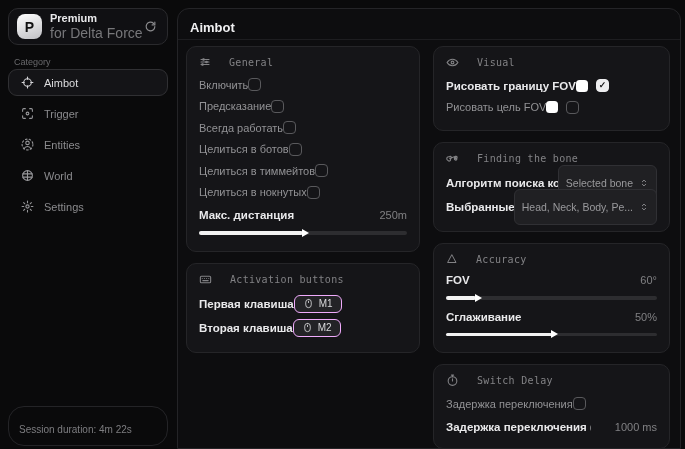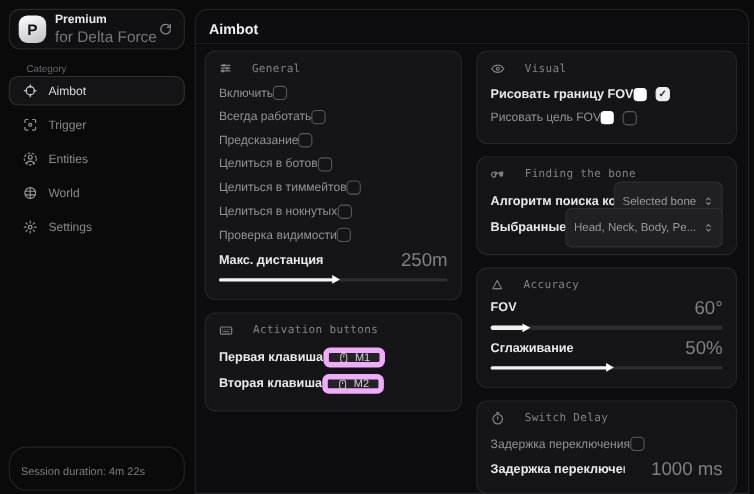--- a/index.html
+++ b/index.html
@@ -11,21 +11,21 @@
   .brand-card { position:absolute; left:8px; top:8px; right:9px; height:37px;
     border:1px solid #2a2a2d; border-radius:10px; background:#101013;
     display:flex; align-items:center; padding:0 10px 0 8px; }
   .logo { width:25px; height:25px; border-radius:8px;
     background:linear-gradient(160deg,#ffffff,#bfbfc3); color:#111;
     font-weight:bold; font-size:14px; display:flex; align-items:center; justify-content:center; }
   .brand-text { margin-left:8px; flex:1; line-height:1.15; }
   .brand-title { font-size:11px; font-weight:bold; color:#e9e9eb; }
   .brand-sub { font-size:14px; color:#77777a; }
   .icon { display:inline-flex; align-items:center; justify-content:center; }
-  .category-label { position:absolute; left:24px; top:57px; font-size:9px; color:#69696c; }
+  .category-label { position:absolute; left:14px; top:57px; font-size:9px; color:#69696c; }
   .nav { position:absolute; left:8px; right:9px; top:69px; }
   .nav-item { height:27px; display:flex; align-items:center; gap:10px;
     padding:0 12px; margin-bottom:4px; border:1px solid transparent;
     border-radius:9px; color:#8b8b8e; font-size:11px; cursor:pointer; }
   .nav-item svg { color:#97979a; }
   .nav-item.active { border-color:#303033; background:#15151800; background:#141417;
     color:#dcdcde; }
   .nav-item.active svg { color:#d5d5d8; }
   .session-box { position:absolute; left:8px; right:9px; bottom:3px; height:40px;
     border:1px solid #242427; border-radius:16px; display:flex; align-items:center;
@@ -41,41 +41,41 @@
   .panel { background:#151518; border:1px solid #252528; border-radius:10px;
     padding:9px 12px 12px; margin-bottom:11px; }
   .panel-title { display:flex; align-items:center; gap:18px;
     font-family:"DejaVu Sans Mono", monospace; font-size:10px; color:#828285;
     letter-spacing:.3px; margin-bottom:6px; }
   .panel-title svg { color:#828285; }
 
   .row { display:flex; align-items:center; height:21.5px; }
   .row-lbl { font-size:11px; color:#929295; white-space:nowrap; overflow:hidden; }
   .row-lbl.bright { color:#e9e9eb; font-weight:bold; font-size:11.5px; }
-  .row-val { font-size:17px; color:#808083; margin-left:24px; flex-shrink:0; }
+  .row-val { font-size:11px; color:#808083; margin-left:24px; flex-shrink:0; }
   .row.tall { height:24px; }
   .controls { display:flex; align-items:center; gap:8px; flex-shrink:0; }
 
   .checkbox { width:13px; height:13px; border:1.5px solid #59595c; border-radius:4px;
     display:inline-flex; align-items:center; justify-content:center; cursor:pointer;
     background:transparent; }
   .checkbox .check-glyph { display:none; font-size:9px; color:#141416; font-weight:bold; line-height:1; }
   .checkbox.checked { background:#ededef; border-color:#ededef; }
   .checkbox.checked .check-glyph { display:block; }
   .swatch { width:12px; height:12px; border-radius:3.5px; background:#ffffff; cursor:pointer; }
 
   .slider { position:relative; height:3.5px; background:#2d2d30; border-radius:2px;
     margin:7px 0 4px; cursor:pointer; }
   .slider-fill { position:absolute; left:0; top:0; bottom:0; background:#f2f2f2; border-radius:2px; }
   .slider-arrow { position:absolute; right:-6px; top:50%; transform:translateY(-50%);
     width:0; height:0; border-left:7px solid #ffffff;
     border-top:4.5px solid transparent; border-bottom:4.5px solid transparent; }
 
   .key-badge { display:inline-flex; align-items:center; gap:5px; height:18px;
-    padding:0 8px; background:#232326; border:5px solid #f0abfc; border-radius:6px;
+    padding:0 8px; background:#232326; border:1px solid #f0abfc; border-radius:6px;
     font-size:10px; color:#d8d8da; cursor:pointer; flex-shrink:0; }
   .key-badge svg { color:#c9c9cc; }
 
   .dropdown { display:inline-flex; align-items:center; gap:6px; height:36px;
     padding:16px 7px; background:#202023; border:1px solid #303034; border-radius:6px;
     font-size:10.5px; color:#99999c; cursor:pointer; flex-shrink:0;
     max-width:150px; }
   .dropdown .dd-text { white-space:nowrap; overflow:hidden; }
   .dropdown svg { color:#8a8a8d; flex-shrink:0; }
 
@@ -175,41 +175,37 @@
             </svg>
           </span>
           <span>General</span>
         </div>
 
         <div class="row">
           <span class="row-lbl">Включить</span>
           <span class="checkbox"></span>
         </div>
         <div class="row">
+          <span class="row-lbl">Предсказание</span>
+          <span class="checkbox"></span>
+        </div>
+        <div class="row">
           <span class="row-lbl">Всегда работать</span>
           <span class="checkbox"></span>
         </div>
         <div class="row">
-          <span class="row-lbl">Предсказание</span>
-          <span class="checkbox"></span>
-        </div>
-        <div class="row">
           <span class="row-lbl">Целиться в ботов</span>
           <span class="checkbox"></span>
         </div>
         <div class="row">
           <span class="row-lbl">Целиться в тиммейтов</span>
           <span class="checkbox"></span>
         </div>
         <div class="row">
           <span class="row-lbl">Целиться в нокнутых</span>
-          <span class="checkbox"></span>
-        </div>
-        <div class="row">
-          <span class="row-lbl">Проверка видимости</span>
           <span class="checkbox"></span>
         </div>
 
         <div class="slider-row-head">
           <span class="row-lbl bright">Макс. дистанция</span>
           <span class="row-val">250m</span>
         </div>
         <div class="slider">
           <div class="slider-fill" style="width: 50%;">
               <span class="slider-arrow"></span>

